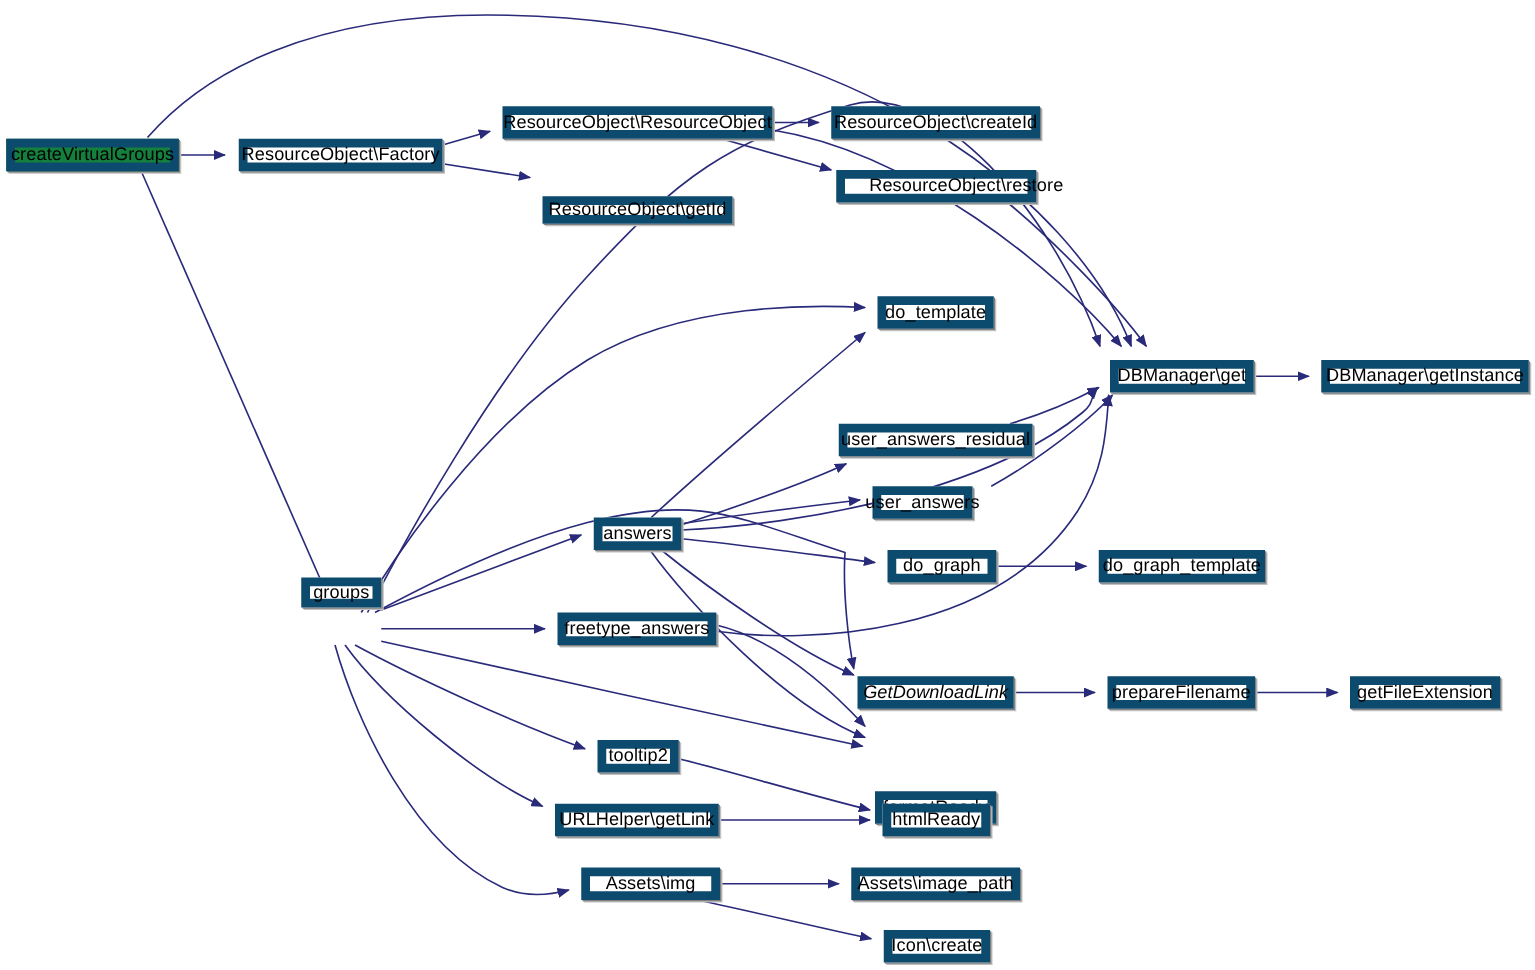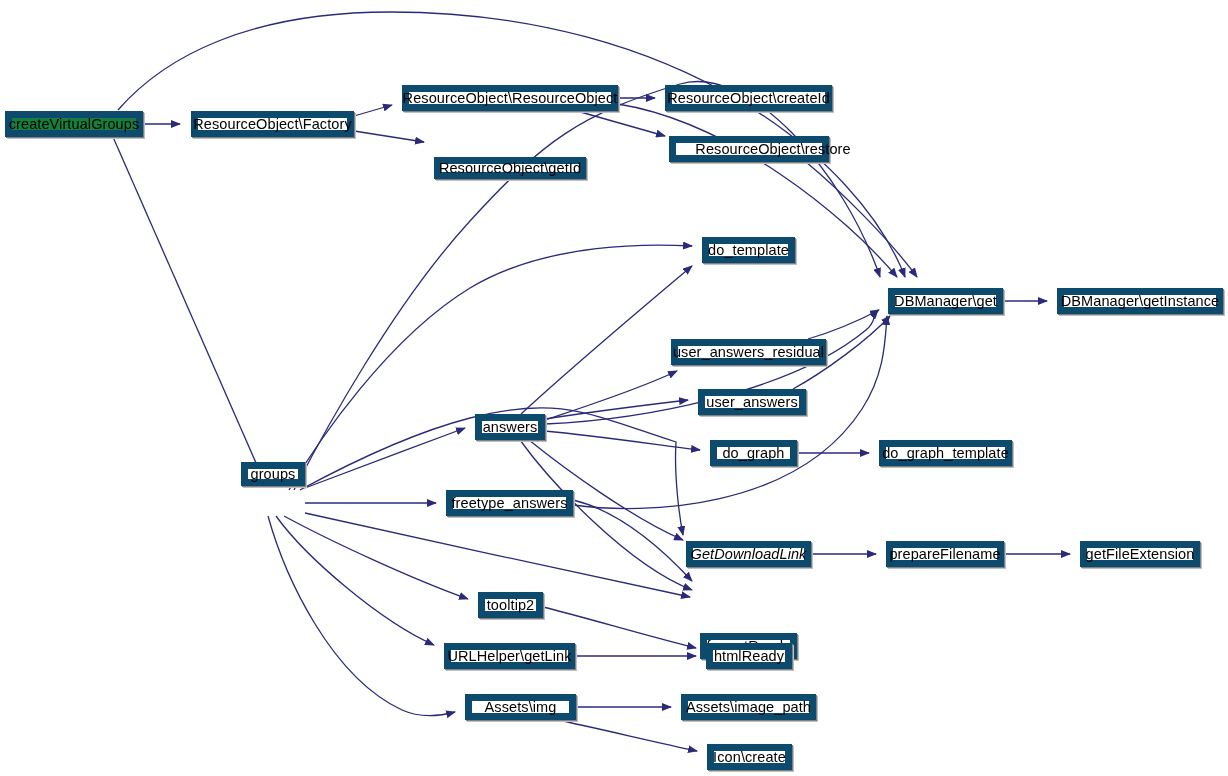--- a/index.html
+++ b/index.html
@@ -122,21 +122,21 @@
       </div>
       <div class="node" style="left: 1057px; top: 288px; width: 166px; height: 26px;">
         <span class="node-label">DBManager\getInstance</span>
       </div>
       <div class="node" style="left: 702px; top: 237px; width: 93px; height: 26px;">
         <span class="node-label">do_template</span>
       </div>
       <div class="node" style="left: 671px; top: 339px; width: 155px; height: 26px;">
         <span class="node-label">user_answers_residual</span>
       </div>
-      <div class="node" style="left: 698px; top: 389px; width: 108px; height: 26px;">
+      <div class="node" style="left: 698px; top: 389px; width: 80px; height: 26px;">
         <span class="node-label">user_answers</span>
       </div>
       <div class="node" style="left: 710px; top: 440px; width: 87px; height: 26px;">
         <span class="node-label">do_graph</span>
       </div>
       <div class="node" style="left: 879px; top: 440px; width: 133px; height: 26px;">
         <span class="node-label">do_graph_template</span>
       </div>
       <div class="node" style="left: 475px; top: 414px; width: 70px; height: 26px;">
         <span class="node-label">answers</span>

